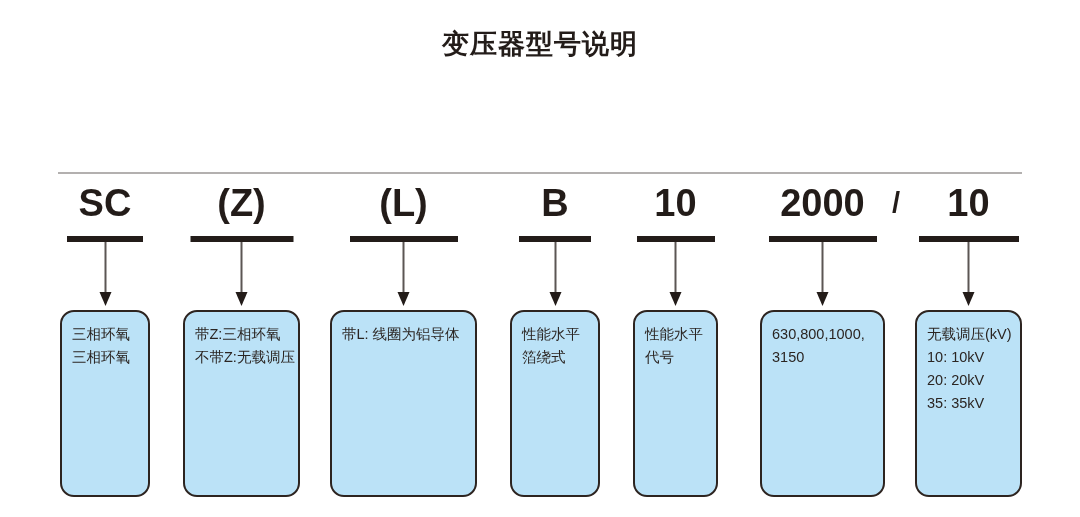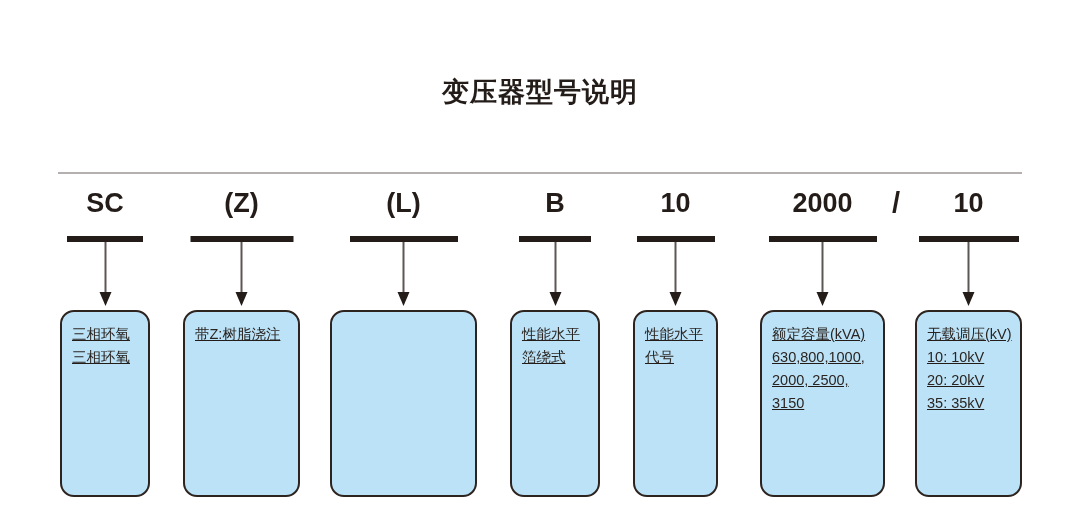--- a/index.html
+++ b/index.html
@@ -19,21 +19,20 @@
   #diagram-title {
     position: absolute;
     top: 26px;
     left: 0;
     width: 1080px;
     text-align: center;
     font-size: 27px;
     font-weight: bold;
     letter-spacing: 1px;
     color: #231c19;
-    margin-top: 48px;
   }
 
   #top-rule {
     position: absolute;
     left: 58px;
     top: 172px;
     width: 964px;
     height: 2px;
     background: #b3b0af;
   }
@@ -42,21 +41,21 @@
     position: absolute;
     top: 186px;
   }
 
   .code-label {
     position: absolute;
     top: 0;
     left: 0;
     width: 100%;
     text-align: center;
-    font-size: 27px;
+    font-size: 38px;
     font-weight: bold;
     color: #231c19;
     line-height: 34px;
     white-space: nowrap;
   }
 
   .code-underline {
     position: absolute;
     top: 50px;
     left: 50%;
@@ -98,21 +97,20 @@
     position: absolute;
     top: 124px;
     left: 0;
     width: 100%;
     height: 187px;
     box-sizing: border-box;
     background: #bbe2f7;
     border: 2px solid #2d2420;
     border-radius: 14px;
     padding: 11px 0 0 10px;
-    text-decoration: underline;
   }
 
   .desc-line {
     font-size: 14.5px;
     line-height: 23px;
     color: #2b2522;
     white-space: nowrap;
   }
 
   .slash {
@@ -148,31 +146,33 @@
       </div>
     </div>
     <div class="column" style="left: 183px; width: 117px;">
       <div class="code-label">(Z)</div>
       <div class="code-underline" style="width: 103px;"></div>
       <div class="arrow">
         <div class="arrow-stem"></div>
         <div class="arrow-head"></div>
       </div>
       <div class="desc-box">
-        <div class="desc-line">带Z:树脂浇注</div>
+        <div class="desc-line">带Z:三相环氧</div>
+        <div class="desc-line">不带Z:无载调压</div>
       </div>
     </div>
     <div class="column" style="left: 330px; width: 147px;">
       <div class="code-label">(L)</div>
       <div class="code-underline" style="width: 108px;"></div>
       <div class="arrow">
         <div class="arrow-stem"></div>
         <div class="arrow-head"></div>
       </div>
       <div class="desc-box">
+        <div class="desc-line">带L: 线圈为铝导体</div>
       </div>
     </div>
     <div class="column" style="left: 510px; width: 90px;">
       <div class="code-label">B</div>
       <div class="code-underline" style="width: 72px;"></div>
       <div class="arrow">
         <div class="arrow-stem"></div>
         <div class="arrow-head"></div>
       </div>
       <div class="desc-box">
@@ -193,23 +193,21 @@
       </div>
     </div>
     <div class="column" style="left: 760px; width: 125px;">
       <div class="code-label">2000</div>
       <div class="code-underline" style="width: 108px;"></div>
       <div class="arrow">
         <div class="arrow-stem"></div>
         <div class="arrow-head"></div>
       </div>
       <div class="desc-box">
-        <div class="desc-line">额定容量(kVA)</div>
         <div class="desc-line">630,800,1000,</div>
-        <div class="desc-line">2000, 2500,</div>
         <div class="desc-line">3150</div>
       </div>
     </div>
     <div class="column" style="left: 915px; width: 107px;">
       <div class="code-label">10</div>
       <div class="code-underline" style="width: 100px;"></div>
       <div class="arrow">
         <div class="arrow-stem"></div>
         <div class="arrow-head"></div>
       </div>

